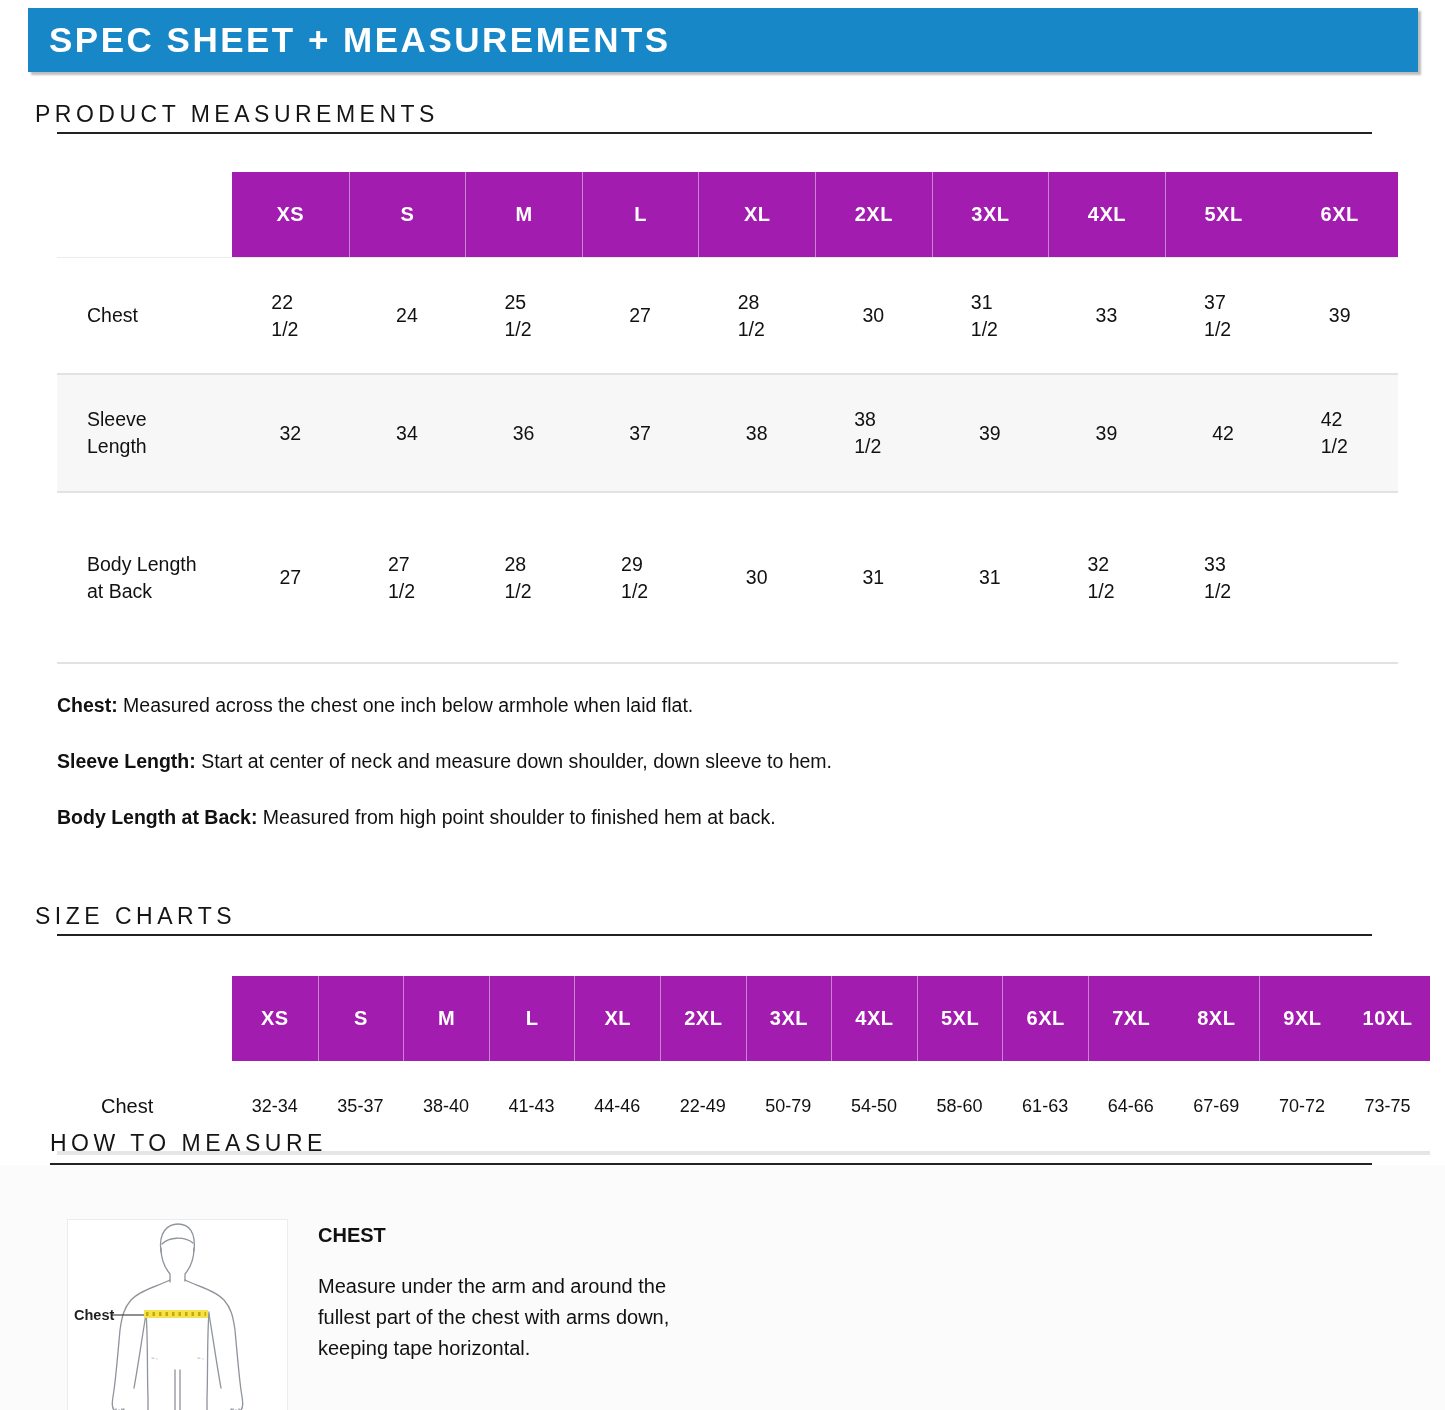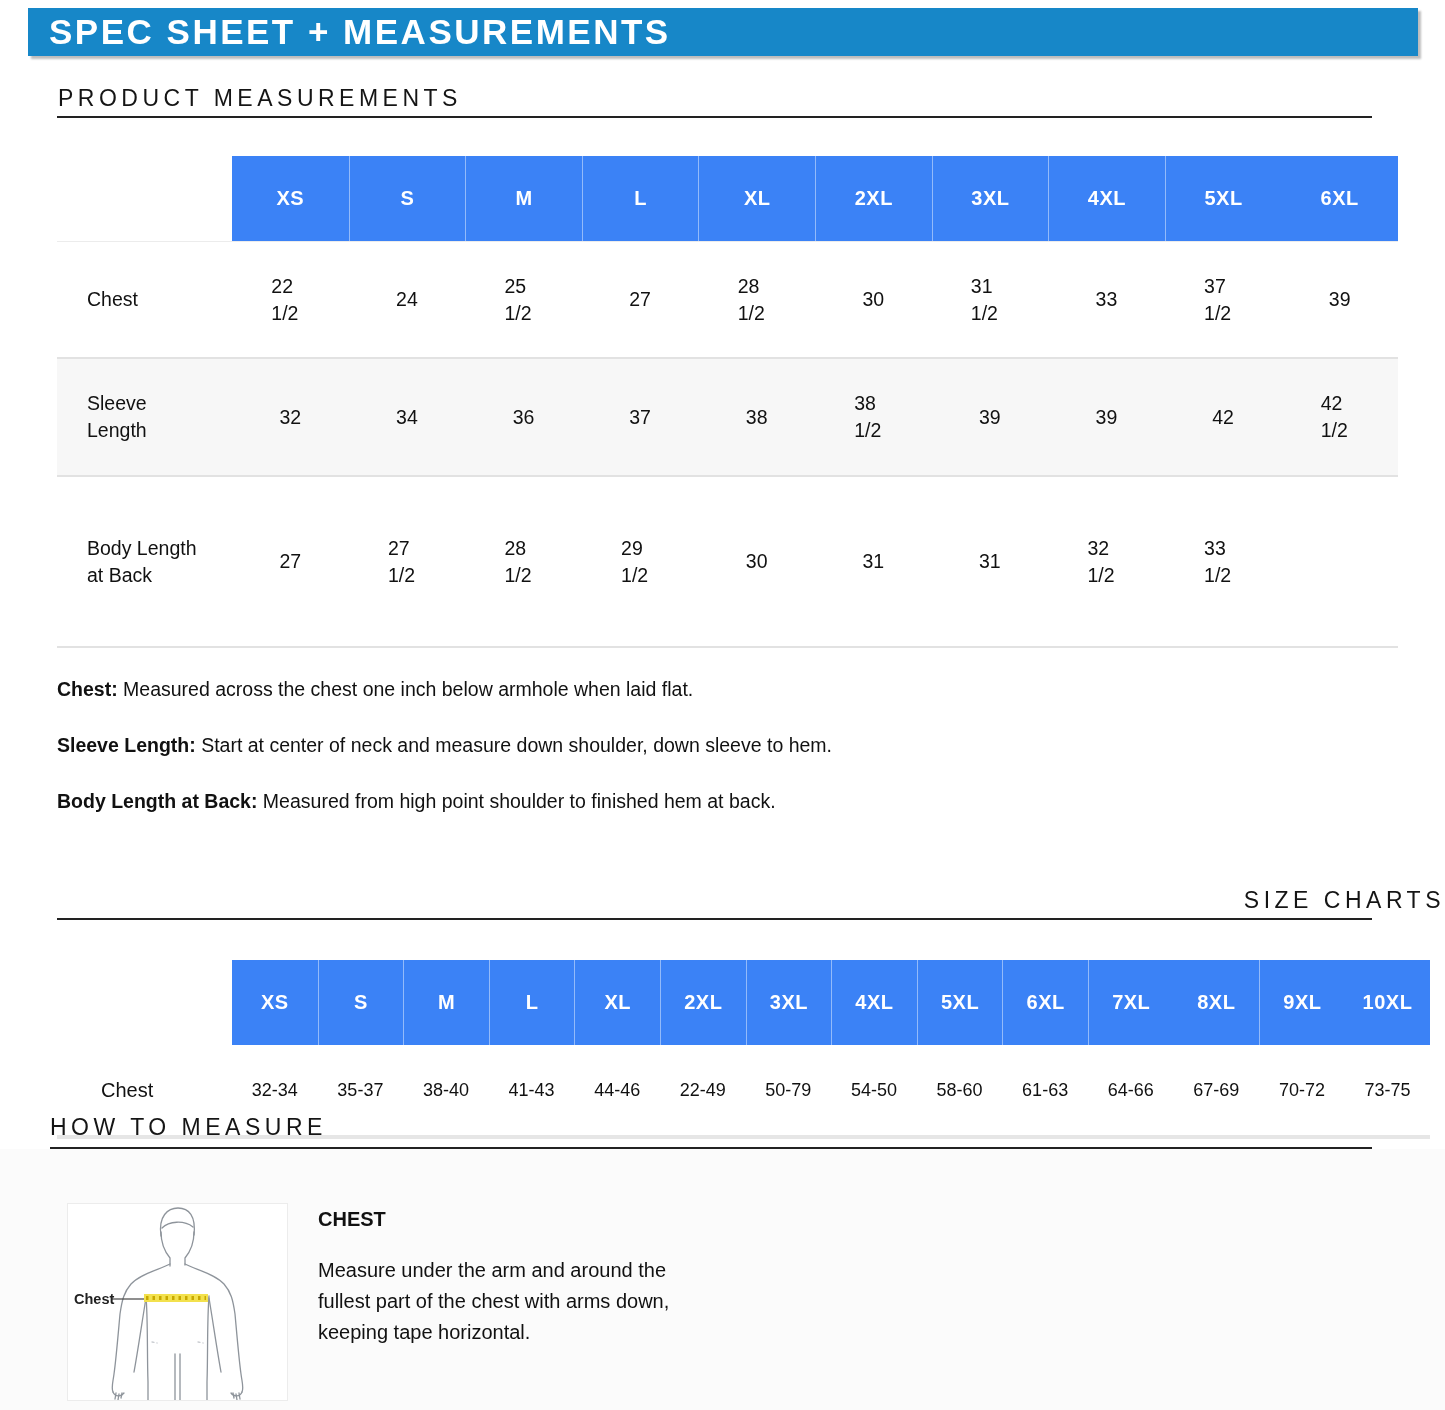--- a/index.html
+++ b/index.html
@@ -7,48 +7,48 @@
   body {
     width:1445px; height:1410px; overflow:hidden;
     background:#ffffff;
     font-family:"Liberation Sans", sans-serif;
     color:#111;
   }
 
   
   .banner {
     margin:8px 19px 0 28px;
-    height:48px; width:1390px;
+    height:64px; width:1390px;
     background:#1787C8;
     display:flex; align-items:center;
     padding-left:21px;
     box-shadow:3px 3px 2px #bdbdbd;
   }
   .banner .title {
     color:#ffffff; font-size:35px; font-weight:bold; letter-spacing:2.5px;
   }
 
   
   .sec-head {
-    margin:28px 0 0 58px;
+    margin:28px 0 0 35px;
     font-size:23px; font-weight:400; letter-spacing:4.5px;
     line-height:28px; color:#151515; white-space:nowrap;
   }
   .sec-rule {
     margin:4px 0 0 57px;
     width:1315px; height:0;
     border-top:2px solid #222;
   }
 
   
   .t1 { margin:38px 0 0 57px; width:1341px; }
   .t-header { display:grid; grid-template-columns:175px repeat(10, 116.6px); height:85px; }
   .t2-header { display:grid; grid-template-columns:175px repeat(14, 85.6px); height:85px; }
   .hcell {
-    background:#3b82f6; color:#fff;
+    background:#a21caf; color:#fff;
     display:flex; align-items:center; justify-content:center;
     font-size:20px; font-weight:bold; letter-spacing:.5px;
   }
   .hcell.sep { border-left:1px solid rgba(255,255,255,.45); }
   .hcell.nosep { border-left:none; }
   .hspacer { background:transparent; }
 
   .t-row { display:grid; grid-template-columns:175px repeat(10, 116.6px); }
   .t-row .cell {
     display:flex; align-items:center; justify-content:center;
@@ -65,21 +65,21 @@
     display:inline-block; max-width:38px;
     font-size:19.5px; line-height:27px; text-align:left;
   }
 
   
   .defs { margin:28px 0 0 57px; }
   .defs p { margin:0 0 30px 0; font-size:19.5px; line-height:26px; }
   .defs b { font-weight:bold; }
 
   
-  .sec-head.sc { margin-top:72px;text-align:right; }
+  .sec-head.sc { margin-top:72px; }
   .t2 { margin:40px 0 0 57px; width:1373px; }
   .t2-row {
     display:grid; grid-template-columns:175px repeat(14, 85.6px);
     height:94px; border-bottom:4px solid #e6e6e6; background:#fff;
   }
   .t2-row .cell { display:flex; align-items:center; justify-content:center; }
   .t2-row .labcell { justify-content:flex-start; padding-left:44px; }
   .t2lab { font-size:20px; }
   .t2v {
     display:inline-block; max-width:48px; overflow:hidden; white-space:nowrap;

